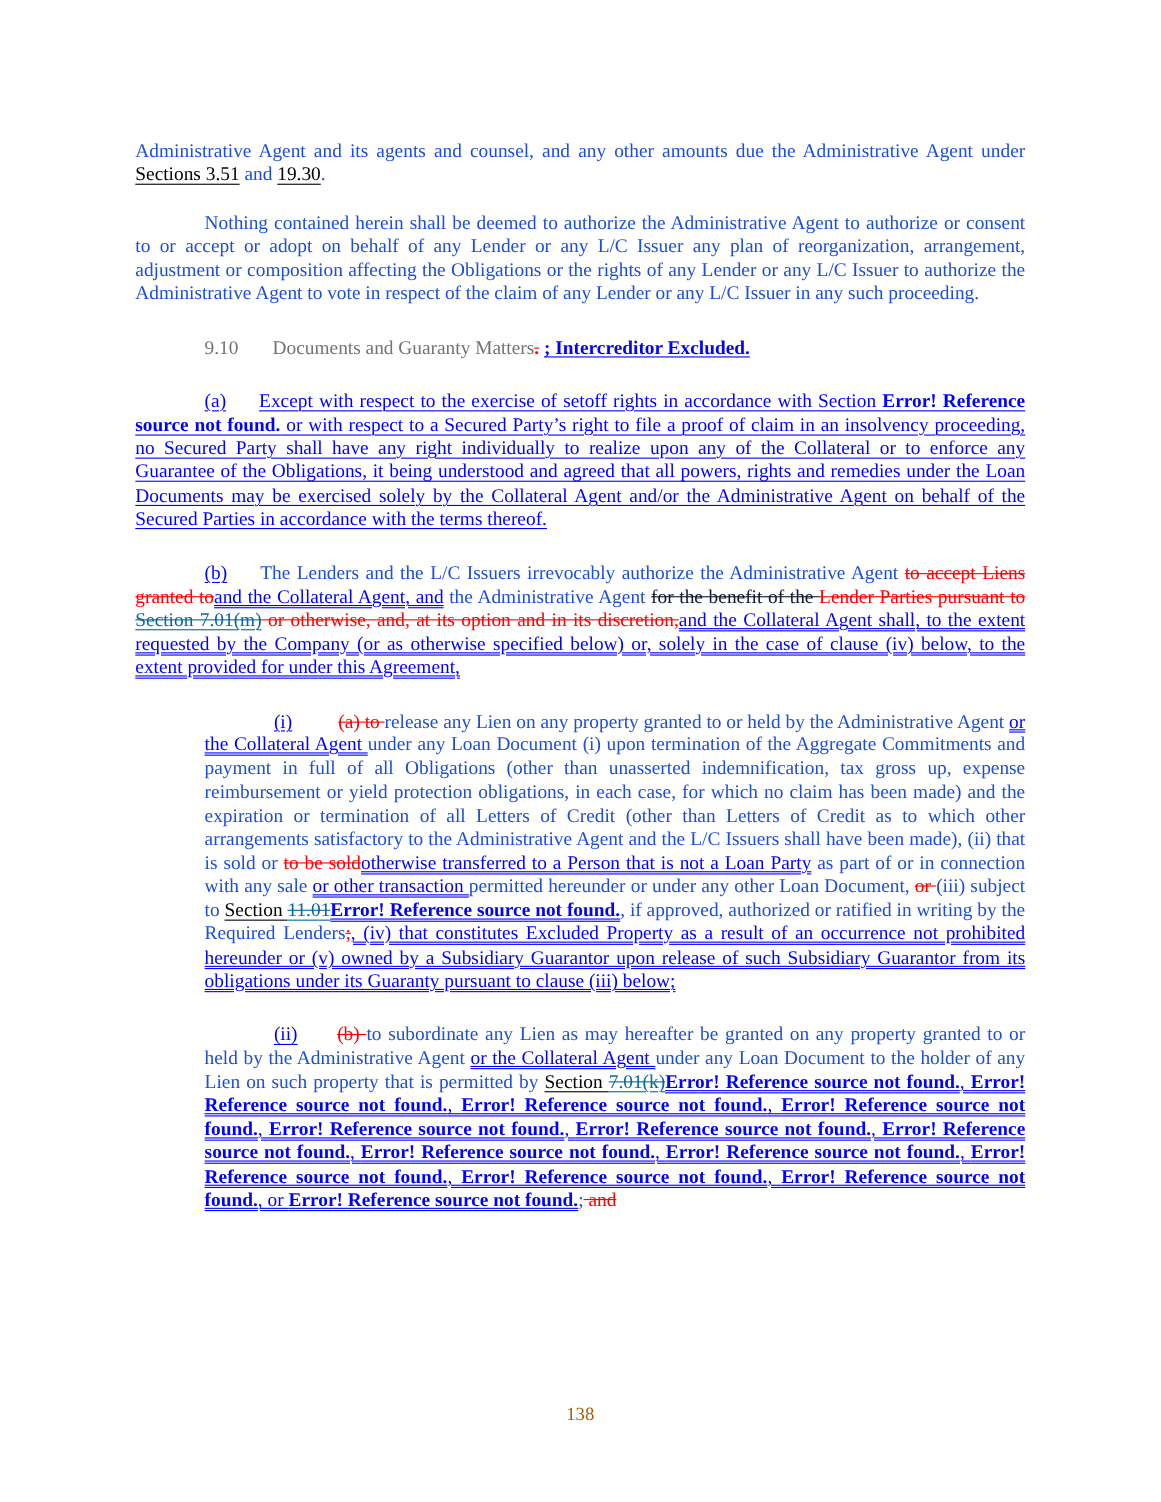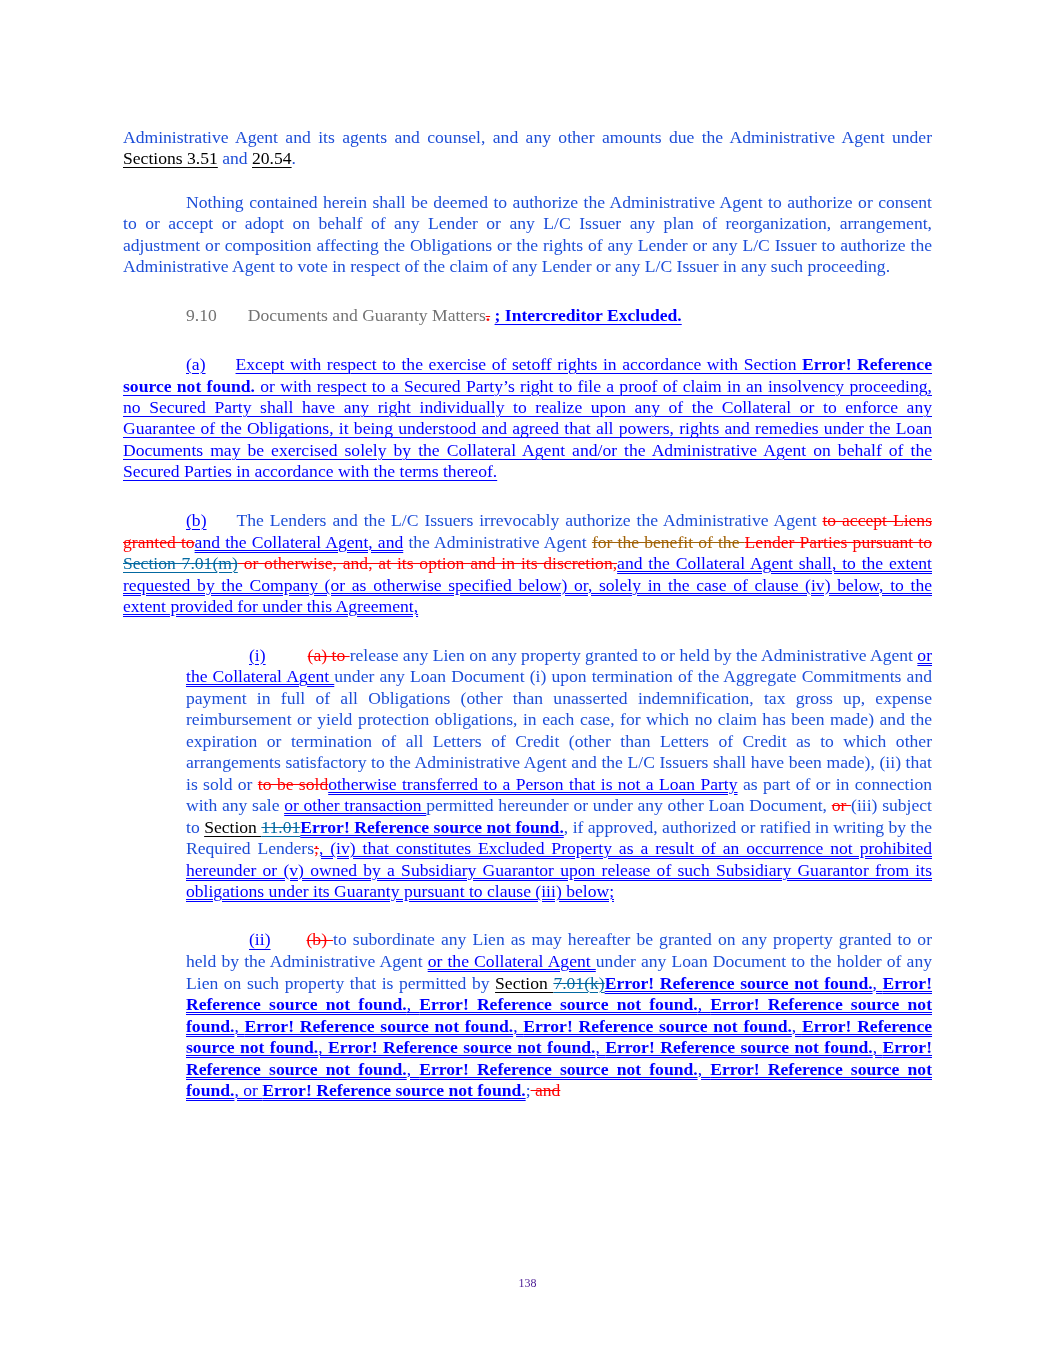--- a/index.html
+++ b/index.html
@@ -22,36 +22,36 @@
   .content p.sub{margin-left:63px;}
   .content p.heading{margin-top:9px;}
   .r-tab{display:inline-block;}
   
   .r-k  {color:#1d4ed8;}
   .r-kb {color:#737373;font-weight:normal;}
   .r-ku {color:#000;text-decoration:underline;text-decoration-thickness:1px;text-underline-offset:3px;}
   .r-rs {color:#ff0000;text-decoration:line-through;text-decoration-thickness:1px;}
   .r-rsb{color:#ff0000;font-weight:bold;text-decoration:line-through;text-decoration-thickness:1px;}
   .r-rsu{color:#0369a1;text-decoration:underline line-through;text-decoration-thickness:1px;text-underline-offset:3px;}
-  .r-gs {color:#a16207;text-decoration:line-through;text-decoration-thickness:1px;}
+  .r-gs {color:#0f172a;text-decoration:line-through;text-decoration-thickness:1px;}
   .r-bu {color:#0000ff;text-decoration:underline;text-decoration-thickness:1px;text-underline-offset:3px;}
   .r-bub{color:#0000ff;font-weight:bold;text-decoration:underline;text-decoration-thickness:1px;text-underline-offset:3px;}
   .r-bu2 {color:#0000ff;text-decoration:underline;text-decoration-style:double;text-decoration-thickness:1px;text-underline-offset:2px;}
   .r-bu2b{color:#0000ff;font-weight:bold;text-decoration:underline;text-decoration-style:double;text-decoration-thickness:1px;text-underline-offset:2px;}
   .pagenum{
     position:absolute;left:0;right:0;top:1276px;
-    text-align:center;font-size:12px;color:#4c1d95;
+    text-align:center;font-size:17px;color:#a16207;
   }
 </style>
 </head>
 <body>
 
 <div class="page">
   <div class="content">
-    <p class="no-indent"><span class="r-k">Administrative Agent and its agents and counsel, and any other amounts due the Administrative Agent under </span><span class="r-ku">Sections 3.51</span><span class="r-k"> and </span><span class="r-ku">20.54</span><span class="r-k">.</span></p>
+    <p class="no-indent"><span class="r-k">Administrative Agent and its agents and counsel, and any other amounts due the Administrative Agent under </span><span class="r-ku">Sections 3.51</span><span class="r-k"> and </span><span class="r-ku">19.30</span><span class="r-k">.</span></p>
     <p><span class="r-k">Nothing contained herein shall be deemed to authorize the Administrative Agent to authorize or consent to or accept or adopt on behalf of any Lender or any L/C Issuer any plan of reorganization, arrangement, adjustment or composition affecting the Obligations or the rights of any Lender or any L/C Issuer to authorize the Administrative Agent to vote in respect of the claim of any Lender or any L/C Issuer in any such proceeding.</span></p>
     <p class="heading"><span class="r-kb">9.10</span><span class="r-tab" style="width: 31px; overflow: hidden;">&nbsp;</span><span class="r-kb">Documents and Guaranty Matters</span><span class="r-rsb">.</span><span class="r-k"> </span><span class="r-bub">; Intercreditor Excluded.</span></p>
     <p><span class="r-bu">(a)</span><span class="r-tab" style="width: 30px; overflow: hidden;">&nbsp;</span><span class="r-bu">Except with respect to the exercise of setoff rights in accordance with Section </span><span class="r-bub">Error! Reference source not found.</span><span class="r-bu"> or with respect to a Secured Party’s right to file a proof of claim in an insolvency proceeding, no Secured Party shall have any right individually to realize upon any of the Collateral or to enforce any Guarantee of the Obligations, it being understood and agreed that all powers, rights and remedies under the Loan Documents may be exercised solely by the Collateral Agent and/or the Administrative Agent on behalf of the Secured Parties in accordance with the terms thereof.</span></p>
     <p><span class="r-bu">(b)</span><span class="r-tab" style="width: 30px; overflow: hidden;">&nbsp;</span><span class="r-k">The Lenders and the L/C Issuers irrevocably authorize the Administrative Agent </span><span class="r-rs">to accept Liens granted to</span><span class="r-bu2">and the Collateral Agent, and</span><span class="r-k"> the Administrative Agent </span><span class="r-gs">for the benefit of the </span><span class="r-rs">Lender Parties pursuant to </span><span class="r-rsu">Section 7.01(m)</span><span class="r-rs"> or otherwise, and, at its option and in its discretion,</span><span class="r-bu2">and the Collateral Agent shall, to the extent requested by the Company (or as otherwise specified below) or, solely in the case of clause (iv) below, to the extent provided for under this Agreement,</span></p>
     <p class="sub"><span class="r-bu">(i)</span><span class="r-tab" style="width: 42px; overflow: hidden;">&nbsp;</span><span class="r-rs">(a) to </span><span class="r-k">release any Lien on any property granted to or held by the Administrative Agent </span><span class="r-bu2">or the Collateral Agent </span><span class="r-k">under any Loan Document (i) upon termination of the Aggregate Commitments and payment in full of all Obligations (other than unasserted indemnification, tax gross up, expense reimbursement or yield protection obligations, in each case, for which no claim has been made) and the expiration or termination of all Letters of Credit (other than Letters of Credit as to which other arrangements satisfactory to the Administrative Agent and the L/C Issuers shall have been made), (ii) that is sold or </span><span class="r-rs">to be sold</span><span class="r-bu2">otherwise transferred to a Person that is not a Loan Party</span><span class="r-k"> as part of or in connection with any sale </span><span class="r-bu2">or other transaction </span><span class="r-k">permitted hereunder or under any other Loan Document, </span><span class="r-rs">or </span><span class="r-k">(iii) subject to </span><span class="r-ku">Section </span><span class="r-rsu">11.01</span><span class="r-bu2b">Error! Reference source not found.</span><span class="r-k">, if approved, authorized or ratified in writing by the Required Lenders</span><span class="r-rs">;</span><span class="r-bu2">, (iv) that constitutes Excluded Property as a result of an occurrence not prohibited hereunder or (v) owned by a Subsidiary Guarantor upon release of such Subsidiary Guarantor from its obligations under its Guaranty pursuant to clause (iii) below;</span></p>
     <p class="sub"><span class="r-bu">(ii)</span><span class="r-tab" style="width: 36px; overflow: hidden;">&nbsp;</span><span class="r-rs">(b) </span><span class="r-k">to subordinate any Lien as may hereafter be granted on any property granted to or held by the Administrative Agent </span><span class="r-bu2">or the Collateral Agent </span><span class="r-k">under any Loan Document to the holder of any Lien on such property that is permitted by </span><span class="r-ku">Section </span><span class="r-rsu">7.01(k)</span><span class="r-bu2b">Error! Reference source not found.</span><span class="r-bu2">, </span><span class="r-bu2b">Error! Reference source not found.</span><span class="r-bu2">, </span><span class="r-bu2b">Error! Reference source not found.</span><span class="r-bu2">, </span><span class="r-bu2b">Error! Reference source not found.</span><span class="r-bu2">, </span><span class="r-bu2b">Error! Reference source not found.</span><span class="r-bu2">, </span><span class="r-bu2b">Error! Reference source not found.</span><span class="r-bu2">, </span><span class="r-bu2b">Error! Reference source not found.</span><span class="r-bu2">, </span><span class="r-bu2b">Error! Reference source not found.</span><span class="r-bu2">, </span><span class="r-bu2b">Error! Reference source not found.</span><span class="r-bu2">, </span><span class="r-bu2b">Error! Reference source not found.</span><span class="r-bu2">, </span><span class="r-bu2b">Error! Reference source not found.</span><span class="r-bu2">, </span><span class="r-bu2b">Error! Reference source not found.</span><span class="r-bu2">, or </span><span class="r-bu2b">Error! Reference source not found.</span><span class="r-k">;</span><span class="r-rs"> and</span></p>
   </div>
   <div class="pagenum">138</div>
 </div>
 

